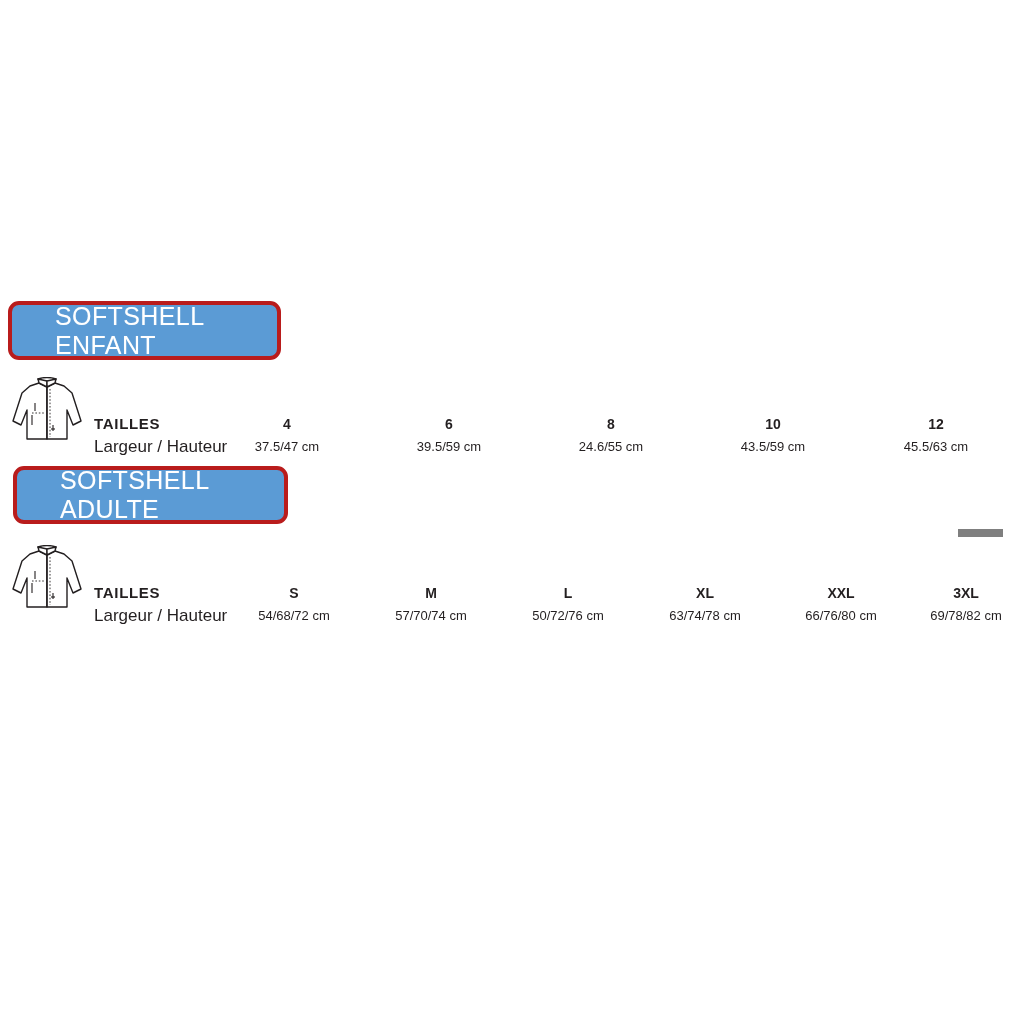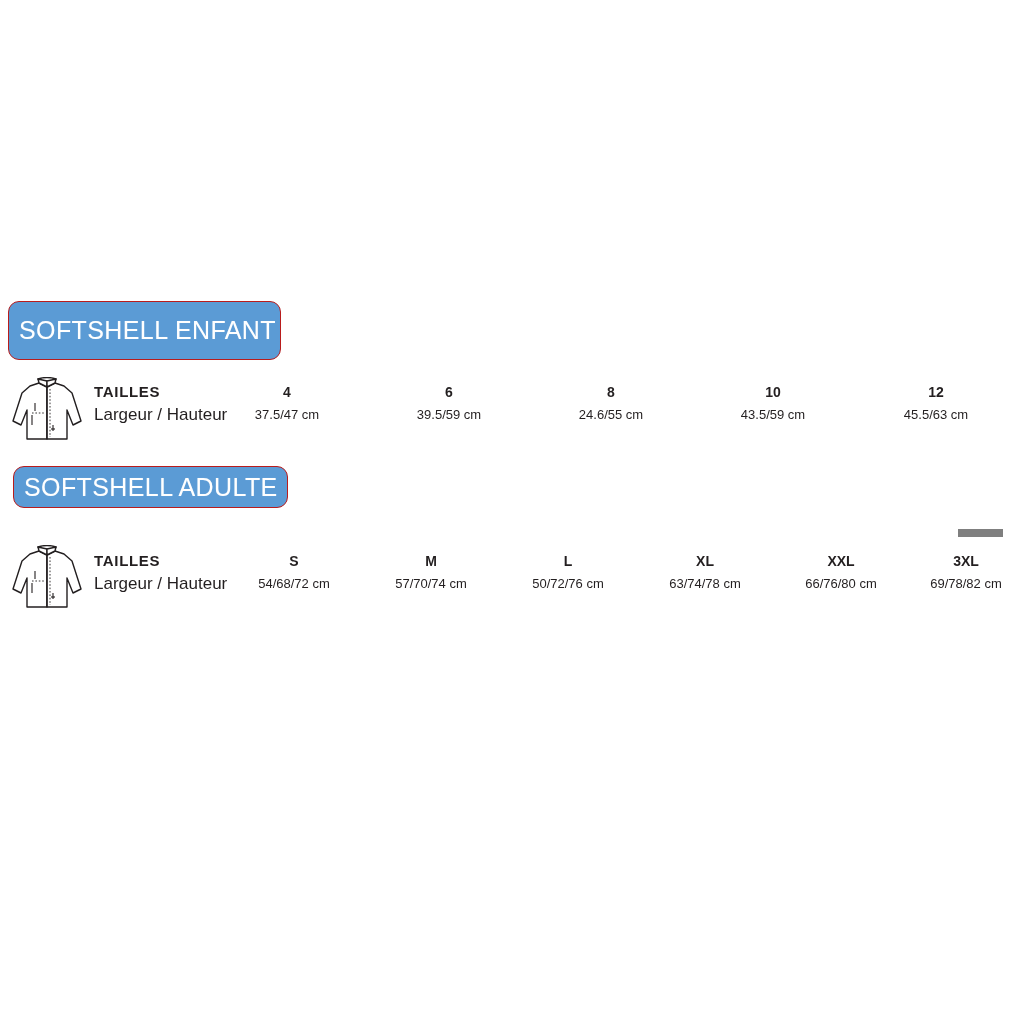--- a/index.html
+++ b/index.html
@@ -22,60 +22,61 @@
     top: 0;
     width: 1024px;
     height: 1024px;
   }
 
   
   .section-pill {
     position: absolute;
     box-sizing: border-box;
     background: #5b9bd5;
-    border: 1px solid #b91c1c;
+    border: 4px solid #b91c1c;
     border-radius: 11px;
     color: #ffffff;
     font-size: 25px;
     font-weight: 400;
     letter-spacing: 0.4px;
     display: flex;
     align-items: center;
-    padding-left: 10px;
+    padding-left: 43px;
     text-shadow: 0 0 1px rgba(255,255,255,0.25);
   }
   #pill-enfant {
     left: 8px;
     top: 301px;
     width: 273px;
     height: 59px;
   }
   #pill-adulte {
     left: 13px;
     top: 466px;
     width: 275px;
-    height: 42px;
+    height: 58px;
   }
 
   
   .jacket-icon {
     position: absolute;
     width: 78px;
     height: 63px;
   }
   #jacket-enfant { left: 8px; top: 377px; }
   #jacket-adulte { left: 8px; top: 545px; }
   .jacket-icon svg { display: block; width: 100%; height: 100%; }
 
   
   .size-table {
     position: absolute;
     left: 0;
     width: 1024px;
     height: 56px;
+    margin-top: 32px;
   }
   #table-enfant { top: 381px; }
   #table-adulte { top: 550px; }
 
   .row-labels {
     position: absolute;
     left: 94px;
     top: 0;
     width: 145px;
   }

